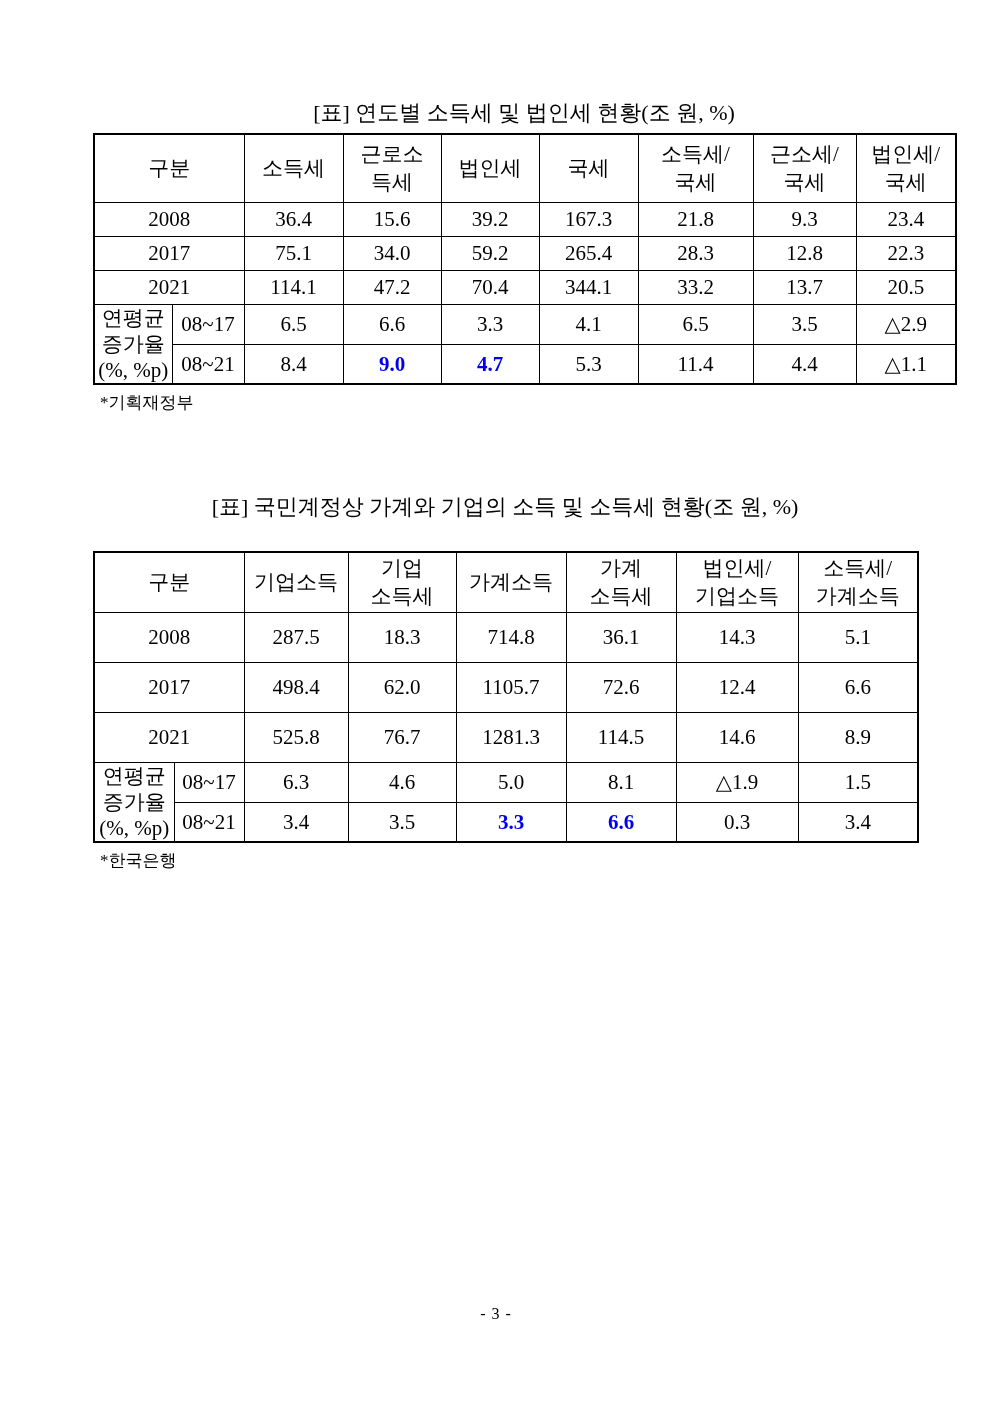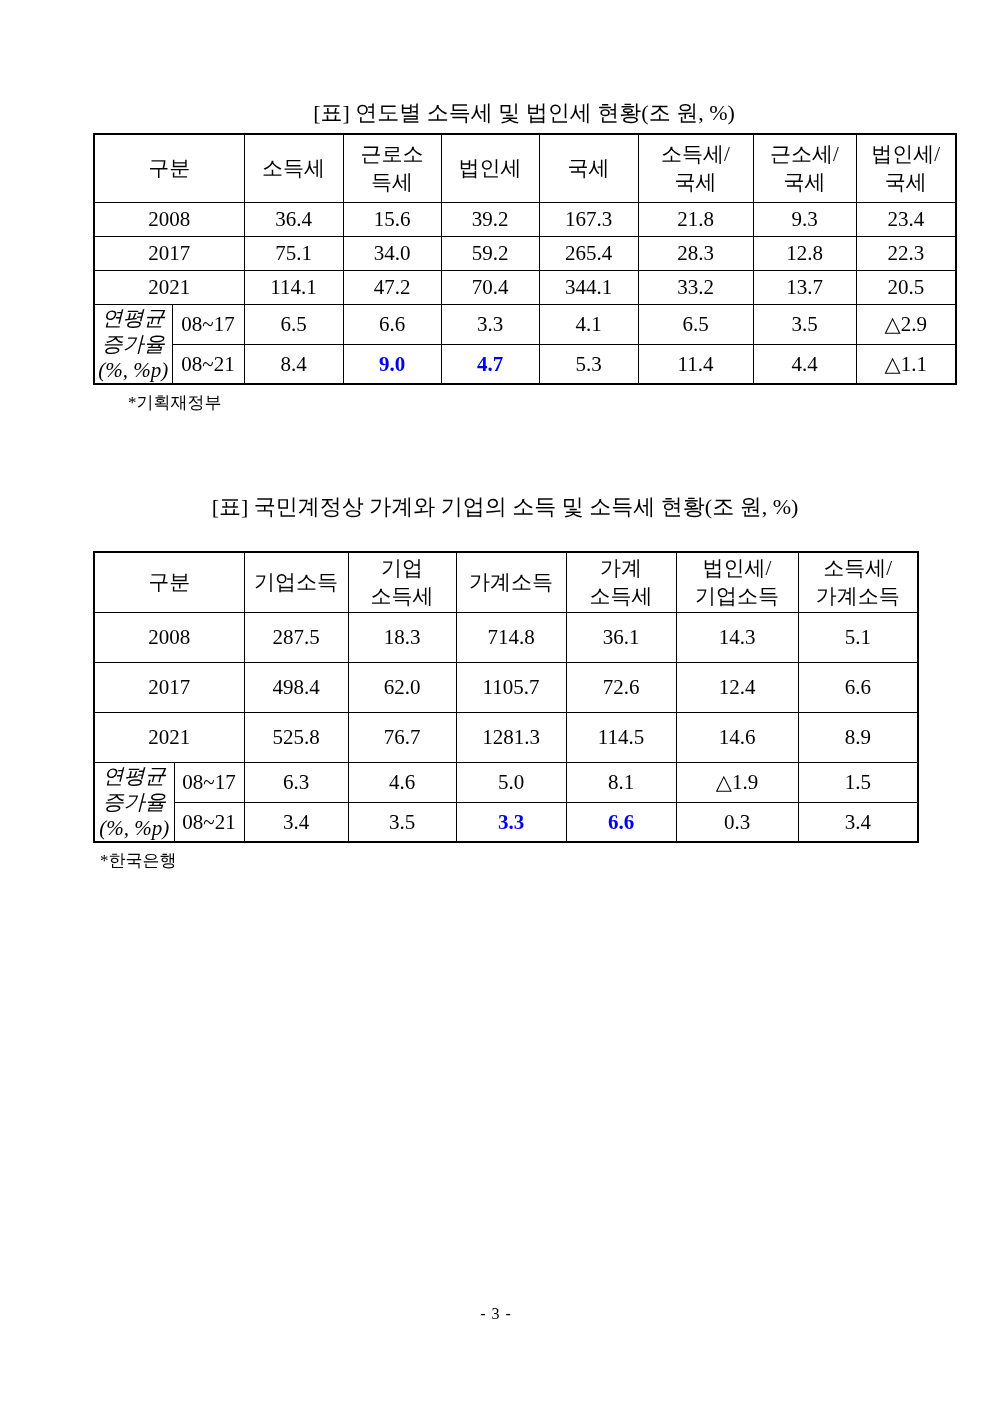--- a/index.html
+++ b/index.html
@@ -35,42 +35,41 @@
     padding: 0 2px;
     white-space: pre-line;
     line-height: 1.25;
     overflow: hidden;
   }
   table.t tr.hr td { line-height: 1.35; }
   td.growth-label {
     font-size: 16px;
     line-height: 1.3;
     padding: 0;
-    font-style: italic;
   }
   td.hl {
     color: var(--hl, #0000EE);
     font-weight: bold;
     font-family: Liberation Serif, serif;
   }
   .source-note {
     font-size: 17px;
     white-space: nowrap;
   }
   .page-number {
     width: 992px;
     text-align: center;
     font-size: 16px;
     letter-spacing: 1px;
   }
 
   
   #title1  { left: 93px;  top: 98px; width: 862px; }
   #table1  { left: 93px;  top: 133px; width: 862px; }
-  #note1   { left: 100px; top: 391px; margin-left: 28px; }
+  #note1   { left: 100px; top: 391px; }
   #title2  { left: 93px;  top: 492px; width: 824px; }
   #table2  { left: 93px;  top: 551px; width: 824px; }
   #note2   { left: 100px; top: 849px; text-align: right; }
   #pagenum { left: 0px;   top: 1305px; }
 </style>
 </head>
 <body>
 
 <div>
 

